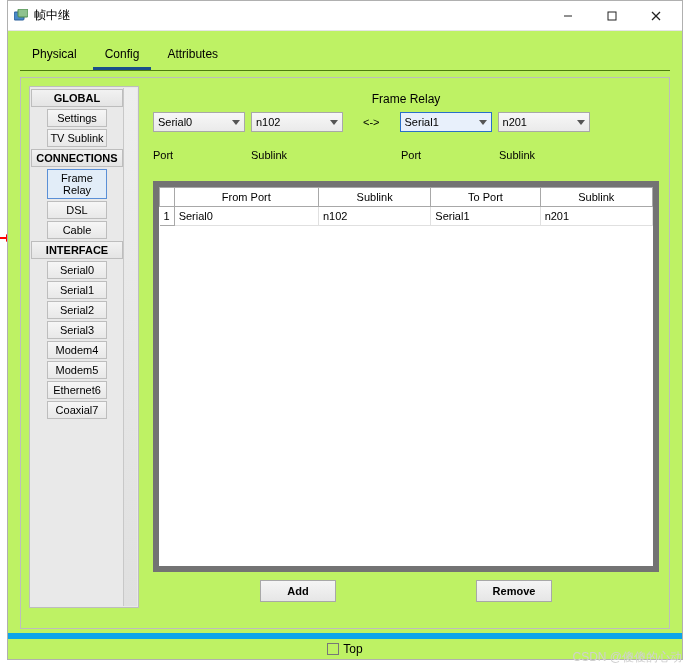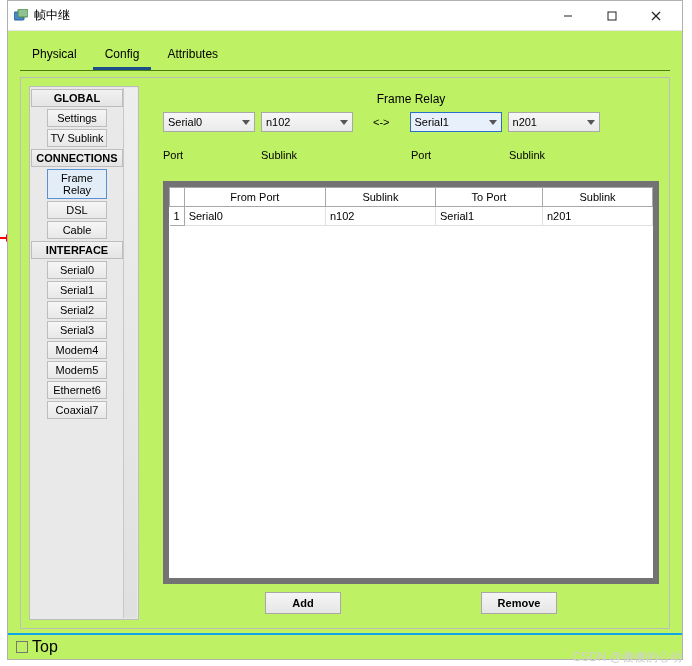--- a/index.html
+++ b/index.html
@@ -9,21 +9,21 @@
   .window { position:absolute; left:7px; top:0; width:676px; height:660px; border:1px solid #b0b0b0; background:#bef264; display:flex; flex-direction:column;}
   .titlebar { height:30px; display:flex; align-items:center; padding:0 4px 0 6px; background:#fff; font-size:12px; border-bottom:1px solid #e5e5e5;}
   .titlebar .ticon{ width:14px; height:14px; margin-right:6px; display:flex; align-items:center; justify-content:center;}
   .title { flex:1;}
   .winbtns { display:flex; }
   .winbtn { width:44px; height:28px; display:flex; align-items:center; justify-content:center; font-size:13px; color:#222; }
   .client { flex:1; display:flex; flex-direction:column; padding:10px 12px 4px 12px;}
   .tabs { display:flex; gap:4px; font-size:12px; border-bottom:1px solid #4d7c0f; margin-bottom:6px;}
   .tab { padding:6px 12px 6px 12px; cursor:default;}
   .tab.active { border-bottom:3px solid #1a4f8a; font-weight:normal; color:#000;}
-  .content { flex:1; display:flex; gap:16px; border:1px solid #bdbdbd; padding:8px 8px 8px 8px; position:relative; min-height:0;}
+  .content { flex:1; display:flex; gap:6px; border:1px solid #bdbdbd; padding:8px 8px 20px 8px; position:relative; min-height:0;}
   .sidebar-wrap { width:110px; display:flex; border:1px solid #bdbdbd; background:#e9e9e9; padding:1px; height:100%; }
   .sidebar { flex:1; display:flex; flex-direction:column; overflow:hidden; background:#e9e9e9;}
   .scroll-shade { width:14px; background:linear-gradient(#eee,#e0e0e0); border-left:1px solid #c8c8c8;}
   .shead { font-size:11px; font-weight:bold; text-align:center; background:linear-gradient(#f2f2f2,#e4e4e4); border:1px solid #bdbdbd; padding:2px 0; margin:1px 0;}
   .sitem { font-size:11px; text-align:center; background:linear-gradient(#f6f6f6,#e8e8e8); border:1px solid #bdbdbd; padding:2px 0; margin:1px 16px; cursor:default;}
   .sitem.selected { background:#e2edf8; border:1px solid #5a8fd6;}
   .main { flex:1; display:flex; flex-direction:column; padding:2px 2px 2px 8px; min-width:0;}
   .main-title { text-align:center; font-size:12px; padding:4px 0 6px 0;}
   .selrow { display:flex; gap:6px; align-items:center; font-size:11px;}
   .dd { position:relative; border:1px solid #a8a8a8; height:20px; display:flex; align-items:center; background:linear-gradient(#f7f7f7,#eaeaea);}
@@ -35,21 +35,21 @@
   .arrowlbl{ padding:0 14px; font-size:11px;}
   .labrow { display:flex; font-size:11px; margin-top:17px;align-items:flex-end;}
   .labrow div{ }
   .tablewrap { flex:1; border:6px solid #737373; margin-top:20px; display:flex; flex-direction:column; overflow:hidden; background:#fff;}
   table { border-collapse:collapse; width:100%; font-size:11px;}
   th { font-weight:normal; border:1px solid #a8a8a8; padding:3px 4px; text-align:center; background:#fff;}
   td { border-right:1px solid #e0e0e0; border-bottom:1px solid #e0e0e0; padding:3px 4px; text-align:left; background:#fff;}
   td.rn{ width:14px; text-align:center; border-right:1px solid #a8a8a8; border-bottom:1px solid #a8a8a8; background:#fff;}
   .btnrow { display:flex; justify-content:center; gap:140px; padding:8px 0 4px 0;font-weight:bold;}
   .btn { font-size:11px; width:76px; height:22px; border:1px solid #a8a8a8; background:linear-gradient(#f5f5f5,#e6e6e6); display:flex; align-items:center; justify-content:center; cursor:default;}
-  .footer { height:26px; display:flex; align-items:center; padding:0 8px; font-size:16px; border-top:2px solid #0ea5e9;}
+  .footer { height:26px; display:flex; align-items:center; padding:0 8px; font-size:12px; border-top:6px solid #0ea5e9;justify-content:center;}
   .chk { width:12px; height:12px; border:1px solid #777; margin-right:4px; display:inline-block;}
   .watermark { position:absolute; right:10px; bottom:0px; font-size:12px; color:#d0d0d0; pointer-events:none;}
 </style>
 </head>
 <body>
 
 <div class="red-arrow"></div>
 
 <div class="window">
   <div class="titlebar">

